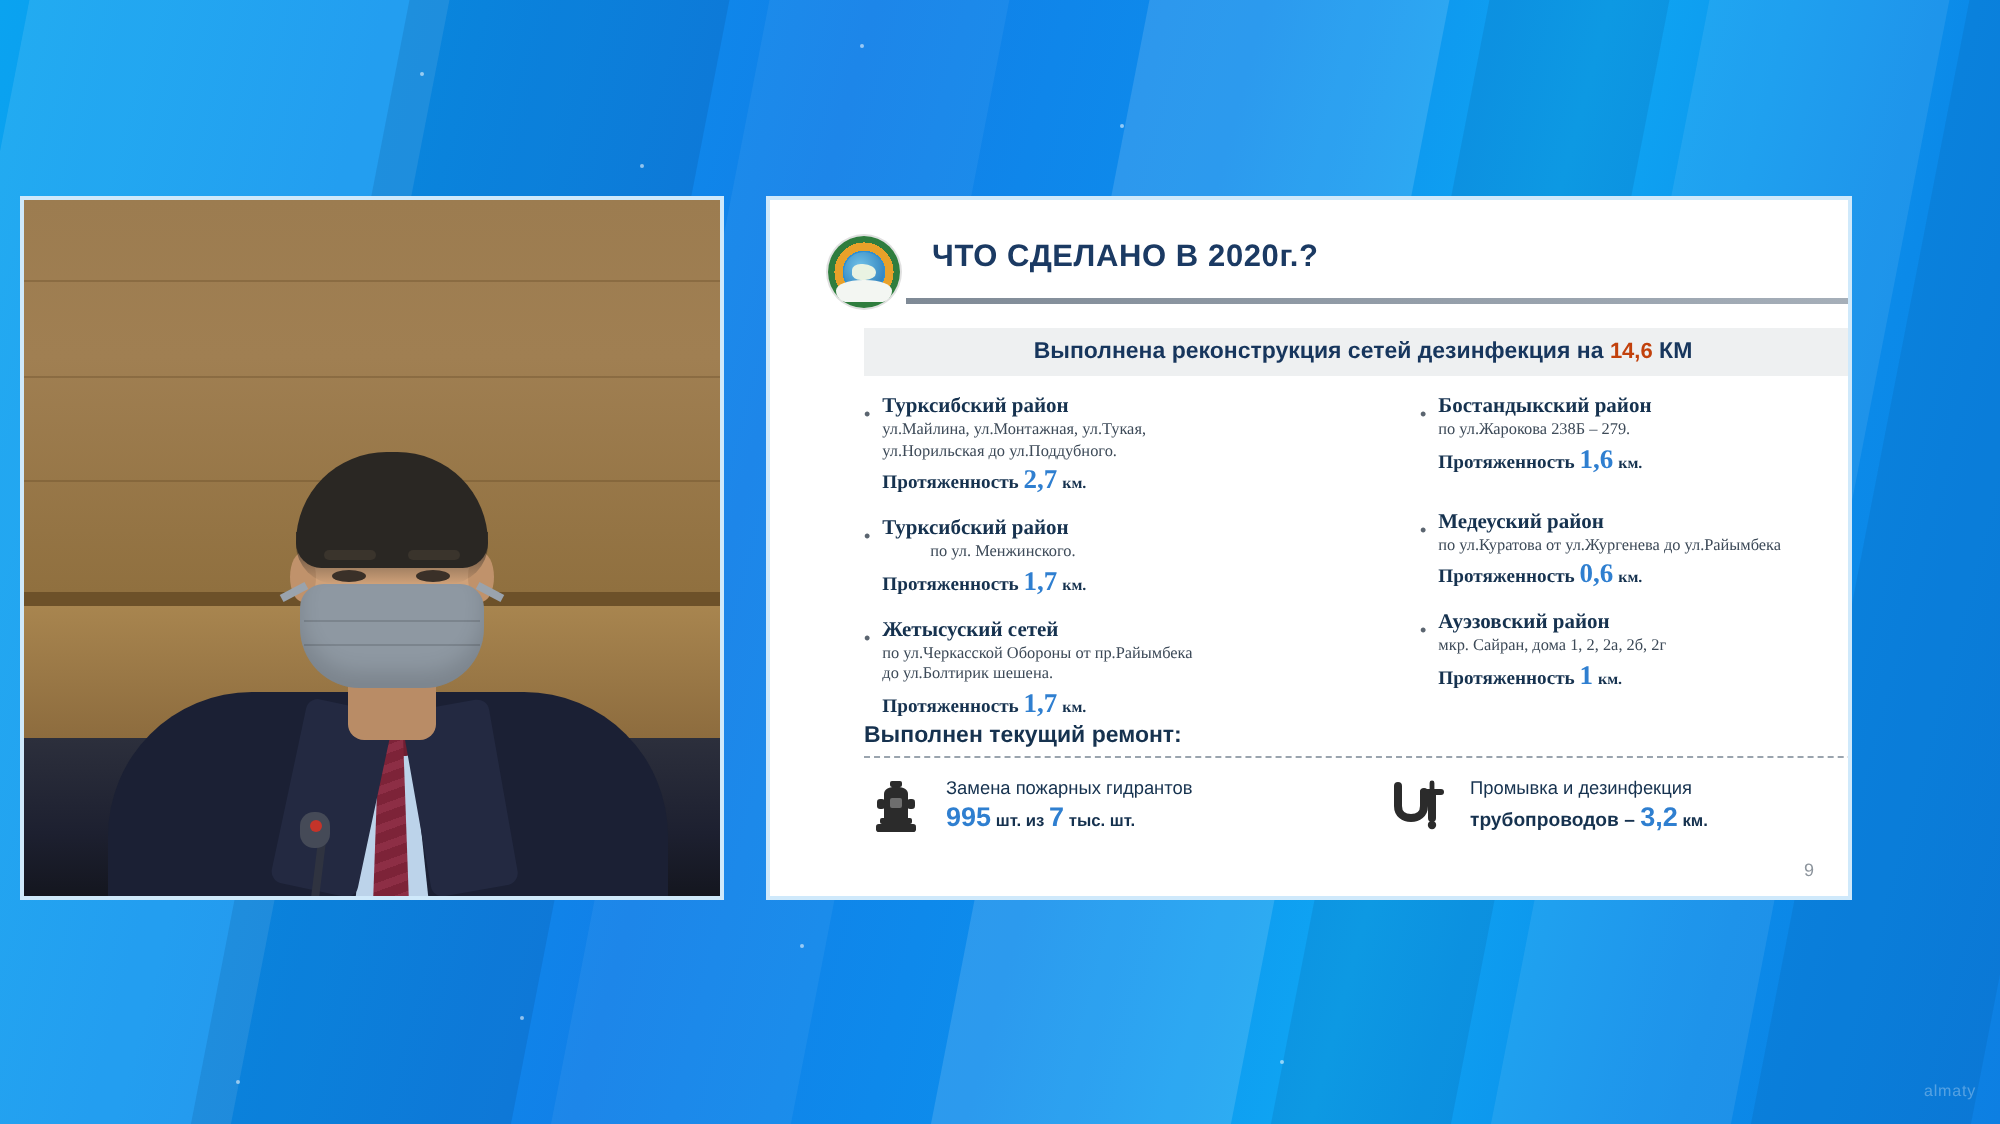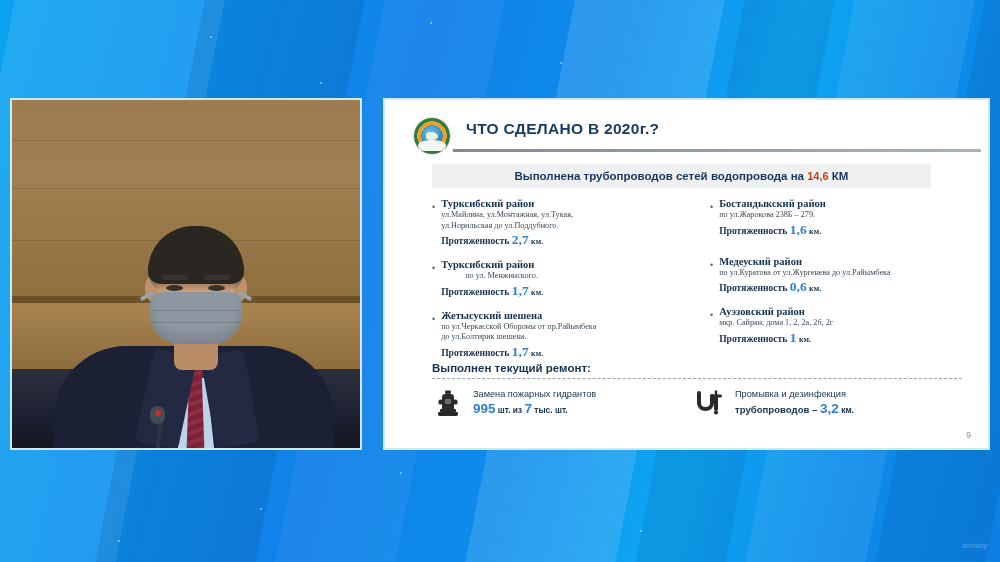--- a/index.html
+++ b/index.html
@@ -55,21 +55,21 @@
     border-radius:12px 12px 30px 30px;box-shadow:inset 0 -8px 10px rgba(0,0,0,.13);}
   #mask-fold1{position:absolute;left:52px;top:92px;width:88px;height:1px;background:rgba(0,0,0,.13);}
   #mask-fold2{position:absolute;left:52px;top:104px;width:88px;height:1px;background:rgba(0,0,0,.13);}
   #maskstrap-l{position:absolute;left:40px;top:76px;width:14px;height:4px;background:#9aa3ad;transform:rotate(-28deg);}
   #maskstrap-r{position:absolute;left:138px;top:76px;width:14px;height:4px;background:#9aa3ad;transform:rotate(28deg);}
   #mic-stem{position:absolute;left:56px;top:196px;width:4px;height:62px;background:#2f3340;transform:rotate(7deg);}
   #mic-head{position:absolute;left:50px;top:188px;width:15px;height:18px;background:#454a57;border-radius:7px;}
   #mic-led{position:absolute;left:55px;top:192px;width:6px;height:6px;border-radius:50%;background:#c4342a;}
 
   
-  #slide-panel{position:absolute;left:383px;top:98px;width:607px;height:352px;
+  #slide-panel{position:absolute;left:383px;top:98px;width:543px;height:352px;
     background:#ffffff;border:2px solid #cfe9fb;box-sizing:border-box;z-index:3;overflow:hidden;}
   #slide-inner{position:absolute;inset:0;padding:0;}
 
   
   #slide-header{position:absolute;left:0;top:14px;width:100%;height:44px;}
   #emblem{position:absolute;left:29px;top:4px;width:36px;height:36px;border-radius:50%;
     background:radial-gradient(circle at 50% 50%,#2f8fd1 0 42%,#e8a12a 42% 58%,#2f7d3e 58% 78%,#d8941f 78% 100%);
     box-shadow:0 0 0 1px rgba(0,0,0,.12);}
   #emblem-core{position:absolute;left:8px;top:8px;width:20px;height:20px;border-radius:50%;
     background:radial-gradient(circle at 40% 35%,#6fc1e8,#1f6fb0);}
@@ -187,21 +187,21 @@
         <div id="emblem-map"></div>
       </div>
       <div id="emblem-wings"></div>
     </div>
     <div id="slide-title">ЧТО СДЕЛАНО В 2020г.?</div>
     <div id="title-rule"></div>
   </div>
 
   <div id="banner">
     <div id="banner-text">
-      <span>Выполнена трубопроводов сетей водопровода на </span><span class="hl">14,6</span><span> КМ</span>
+      <span>Выполнена реконструкция сетей дезинфекция на </span><span class="hl">14,6</span><span> КМ</span>
     </div>
   </div>
 
   <div id="cols">
 
     <div class="col">
 
       <div class="item">
         <span class="bullet">•</span>
         <div class="itembody">
@@ -225,21 +225,21 @@
             <span>Протяженность</span>
             <span class="num">1,7</span>
             <span class="unit">км.</span>
           </div>
         </div>
       </div>
 
       <div class="item">
         <span class="bullet">•</span>
         <div class="itembody">
-          <div class="district">Жетысуский шешена</div>
+          <div class="district">Жетысуский сетей</div>
           <div class="addr" style="white-space:pre-line;">по ул.Черкасской Обороны от пр.Райымбека
 до ул.Болтирик шешена.</div>
           <div class="len">
             <span>Протяженность</span>
             <span class="num">1,7</span>
             <span class="unit">км.</span>
           </div>
         </div>
       </div>
 

